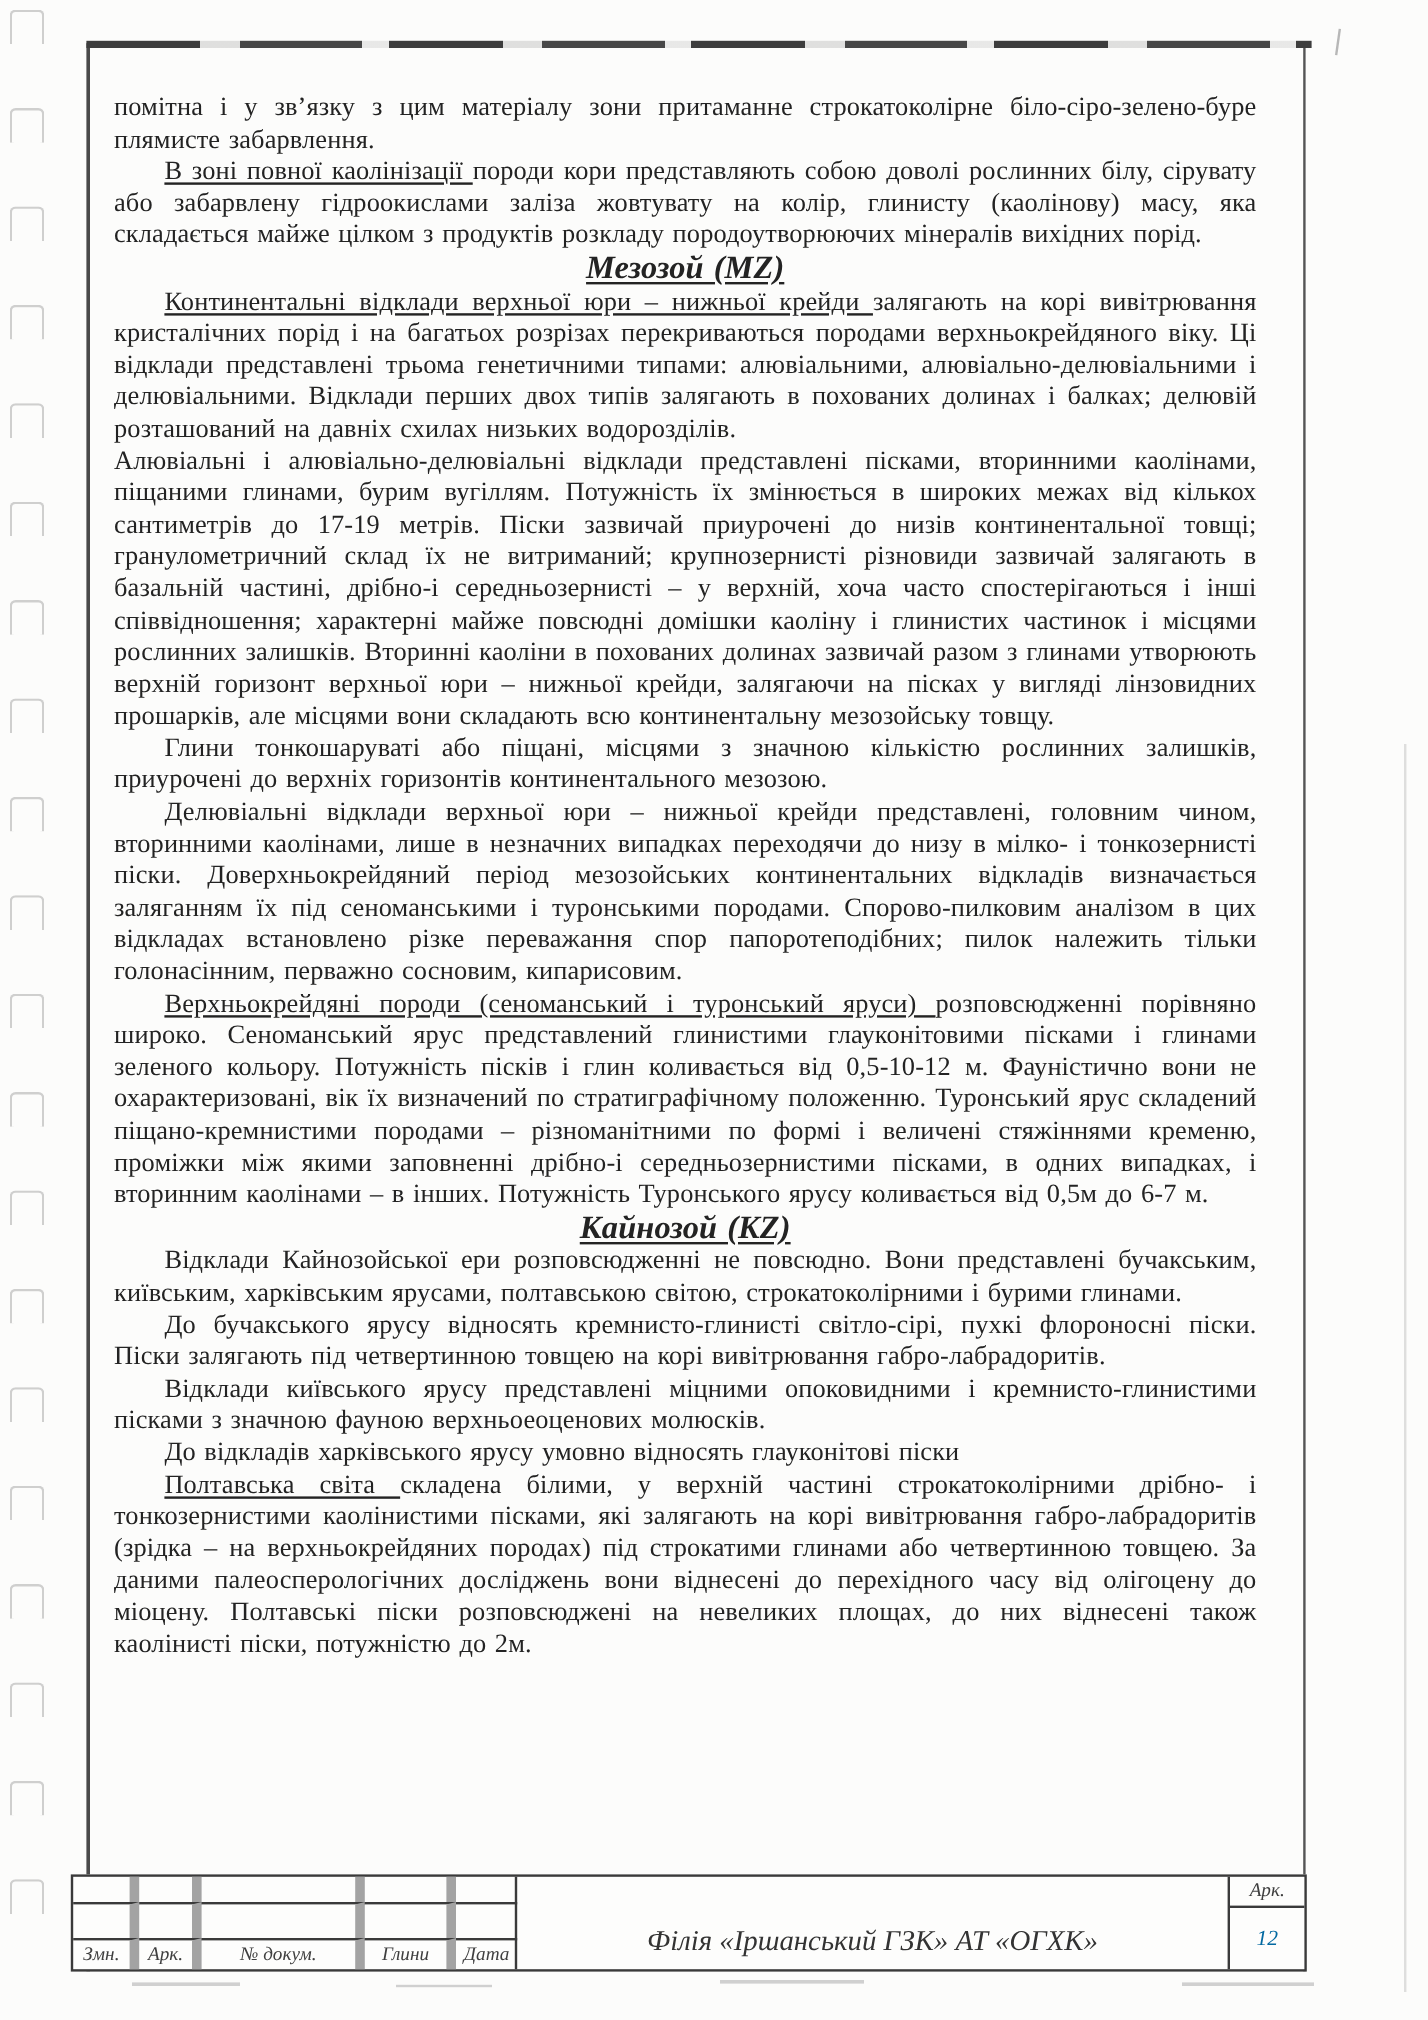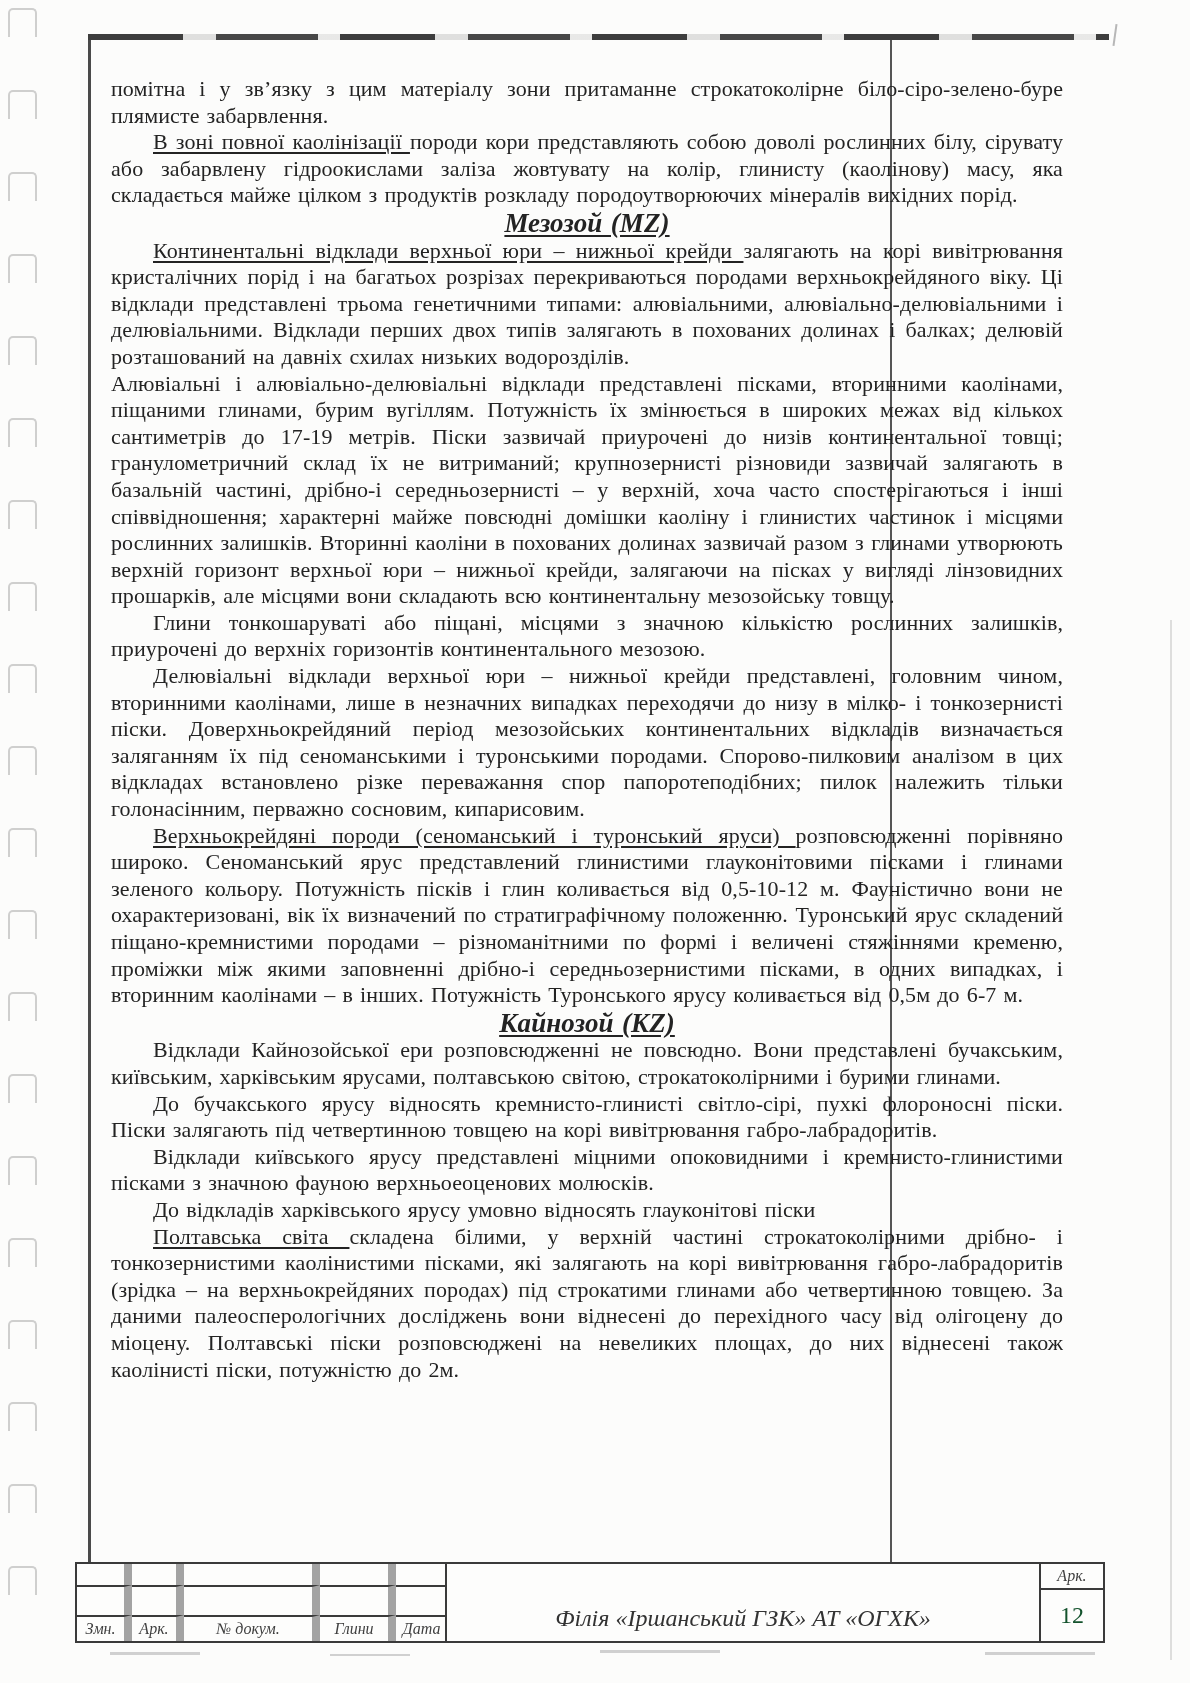--- a/index.html
+++ b/index.html
@@ -3,21 +3,21 @@
 <meta charset="utf-8">
 <style>
   html,body{margin:0;padding:0;}
   body{
     width:1190px;height:1683px;position:relative;overflow:hidden;
     background:#fcfcfb;
     font-family:"Liberation Serif","DejaVu Serif",serif;
     color:#232323;
   }
   .page-frame{
-    position:absolute;left:88px;top:36px;width:804px;height:1607px;
+    position:absolute;left:72px;top:36px;width:1016px;height:1607px;
     border-left:3px solid #4a4a4a;
     border-right:2px solid #555;
     box-sizing:border-box;
   }
   
   .frame-top{
     position:absolute;left:-3px;top:-2px;width:1021px;height:6px;
     background:repeating-linear-gradient(90deg,
       #3d3d3d 0 95px, rgba(61,61,61,.15) 95px 128px,
       #474747 128px 230px, rgba(61,61,61,.1) 230px 252px);
@@ -57,21 +57,21 @@
   .s-cell:nth-child(-n+5){border-top:none;}
   .s-cell:nth-child(5n){border-right:none;}
   .s-org{flex:1;display:flex;align-items:center;justify-content:center;
     font-style:italic;font-size:24px;color:#333;margin-top:32px;}
   .s-right{width:64px;box-sizing:border-box;border-left:2px solid #3a3a3a;
     display:flex;flex-direction:column;}
   .s-ark{height:26px;box-sizing:border-box;border-bottom:2px solid #3a3a3a;
     display:flex;align-items:center;justify-content:center;
     font-style:italic;font-size:16px;color:#3f3f3f;}
   .s-num{flex:1;display:flex;align-items:center;justify-content:center;
-    font-size:24px;color:#14532d;}
+    font-style:italic;font-size:18px;color:#0369a1;}
   
   .artifact{position:absolute;background:#bdbdbd;opacity:.7;}
   .edge-shadow{position:absolute;left:1170px;top:620px;width:2px;height:1040px;
     background:#d6d6d6;opacity:.8;}
   .corner-tick{position:absolute;left:1114px;top:24px;width:2px;height:22px;
     background:#9a9a9a;transform:rotate(8deg);opacity:.7;}
 </style>
 </head>
 <body>
 

